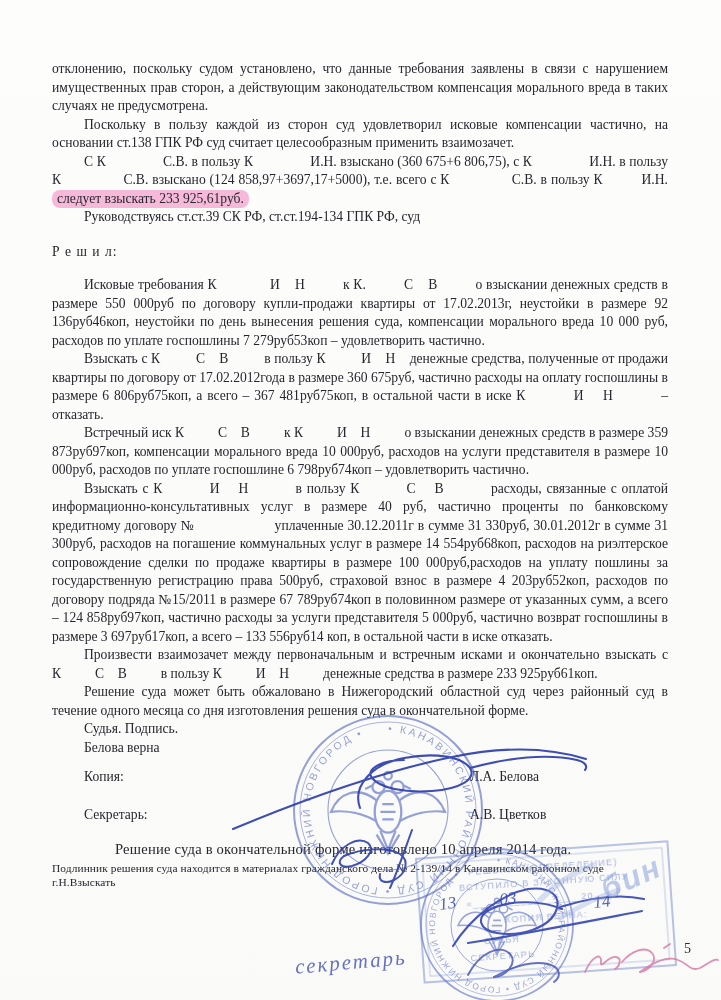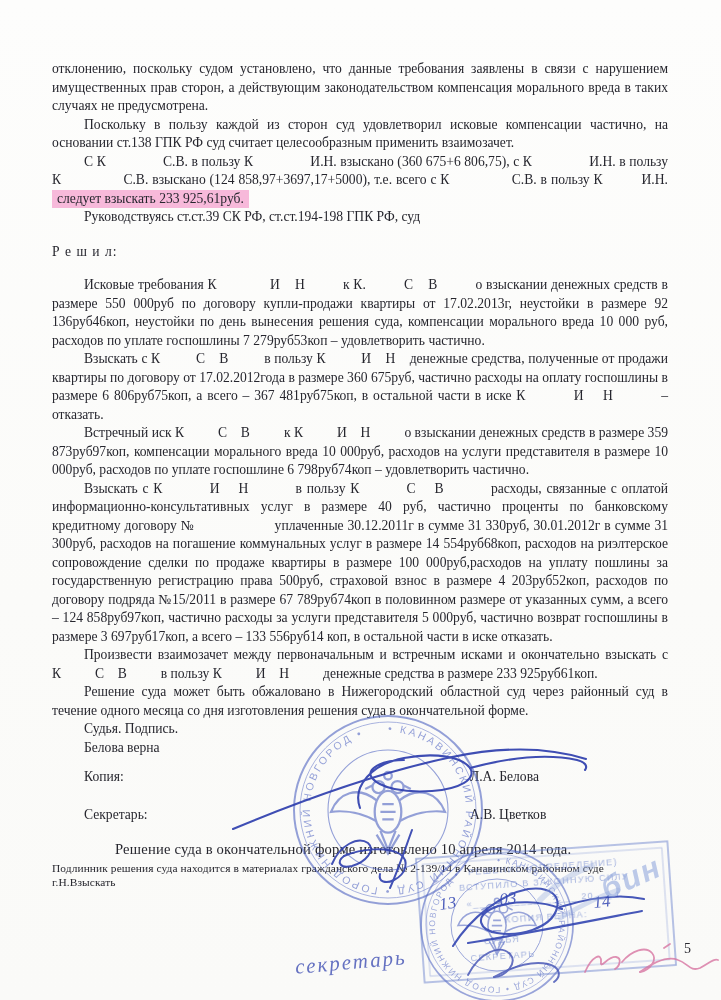--- a/index.html
+++ b/index.html
@@ -17,21 +17,21 @@
     font-size:13.6px;line-height:18.5px;text-align:justify;
   }
   .doc p{margin:0;}
   .indent{text-indent:32px;}
   .heading{
     text-indent:0;margin:16px 0 15px 0 !important;
     letter-spacing:1px;
   }
   .hl{
     background:#f7b9da;
-    border-radius:0;
+    border-radius:8px;
     padding:1px 5px 2px 5px;
     box-decoration-break:clone;
     -webkit-box-decoration-break:clone;
   }
   .plain{text-indent:32px;text-align:left;}
   .sigrow{position:relative;text-align:left;text-indent:32px;height:19px;}
   .sigrow .name{position:absolute;left:418px;top:0;text-indent:0;}
   .row-judge{margin-top:11px !important;}
   .row-secretary{margin-top:19px !important;}
   .final-line{
@@ -62,21 +62,21 @@
 </style>
 </head>
 <body>
 
 <div class="page">
 
   <div class="doc">
     <p>отклонению, поскольку судом установлено, что данные требования заявлены в связи с нарушением имущественных прав сторон, а действующим законодательством компенсация морального вреда в таких случаях не предусмотрена.</p>
     <p class="indent">Поскольку в пользу каждой из сторон суд удовлетворил исковые компенсации частично, на основании ст.138 ГПК РФ суд считает целесообразным применить взаимозачет.</p>
     <p class="indent"><span>С К&nbsp;&nbsp;&nbsp;&nbsp;&nbsp;&nbsp;&nbsp;&nbsp;&nbsp;&nbsp;&nbsp;&nbsp;&nbsp;&nbsp;&nbsp;&nbsp;С.В. в пользу К&nbsp;&nbsp;&nbsp;&nbsp;&nbsp;&nbsp;&nbsp;&nbsp;&nbsp;&nbsp;&nbsp;&nbsp;&nbsp;&nbsp;&nbsp;&nbsp;И.Н. взыскано (360 675+6 806,75), с К&nbsp;&nbsp;&nbsp;&nbsp;&nbsp;&nbsp;&nbsp;&nbsp;&nbsp;&nbsp;&nbsp;&nbsp;&nbsp;&nbsp;&nbsp;&nbsp;И.Н. в пользу К&nbsp;&nbsp;&nbsp;&nbsp;&nbsp;&nbsp;&nbsp;&nbsp;&nbsp;&nbsp;&nbsp;&nbsp;&nbsp;&nbsp;&nbsp;&nbsp;С.В. взыскано (124 858,97+3697,17+5000), т.е. всего с К&nbsp;&nbsp;&nbsp;&nbsp;&nbsp;&nbsp;&nbsp;&nbsp;&nbsp;&nbsp;&nbsp;&nbsp;&nbsp;&nbsp;&nbsp;&nbsp;С.В. в пользу К&nbsp;&nbsp;&nbsp;&nbsp;&nbsp;&nbsp;&nbsp;&nbsp;&nbsp;&nbsp;И.Н. </span><span class="hl">следует взыскать 233 925,61руб.</span></p>
-    <p class="indent">Руководствуясь ст.ст.39 СК РФ, ст.ст.194-198 ГПК РФ, суд</p>
+    <p class="indent">Руководствуясь ст.ст.39 СК РФ, ст.ст.194-134 ГПК РФ, суд</p>
     <p class="heading">Р е ш и л:</p>
     <p class="indent">Исковые требования К&nbsp;&nbsp;&nbsp;&nbsp;&nbsp;&nbsp;&nbsp;&nbsp;&nbsp;&nbsp;&nbsp;&nbsp;&nbsp;&nbsp;И&nbsp;&nbsp;&nbsp;&nbsp;Н&nbsp;&nbsp;&nbsp;&nbsp;&nbsp;&nbsp;&nbsp;&nbsp;&nbsp;&nbsp;к К.&nbsp;&nbsp;&nbsp;&nbsp;&nbsp;&nbsp;&nbsp;&nbsp;&nbsp;&nbsp;С&nbsp;&nbsp;&nbsp;&nbsp;В&nbsp;&nbsp;&nbsp;&nbsp;&nbsp;&nbsp;&nbsp;&nbsp;&nbsp;&nbsp;о взыскании денежных средств в размере 550 000руб по договору купли-продажи квартиры от 17.02.2013г, неустойки в размере 92 136руб46коп, неустойки по день вынесения решения суда, компенсации морального вреда 10 000 руб, расходов по уплате госпошлины 7 279руб53коп – удовлетворить частично.</p>
     <p class="indent">Взыскать с К&nbsp;&nbsp;&nbsp;&nbsp;&nbsp;&nbsp;&nbsp;&nbsp;&nbsp;&nbsp;С&nbsp;&nbsp;&nbsp;&nbsp;В&nbsp;&nbsp;&nbsp;&nbsp;&nbsp;&nbsp;&nbsp;&nbsp;&nbsp;&nbsp;в пользу К&nbsp;&nbsp;&nbsp;&nbsp;&nbsp;&nbsp;&nbsp;&nbsp;&nbsp;&nbsp;И&nbsp;&nbsp;&nbsp;&nbsp;Н&nbsp;&nbsp;&nbsp;&nbsp;денежные средства, полученные от продажи квартиры по договору от 17.02.2012года в размере 360 675руб, частично расходы на оплату госпошлины в размере 6 806руб75коп, а всего – 367 481руб75коп, в остальной части в иске К&nbsp;&nbsp;&nbsp;&nbsp;&nbsp;&nbsp;&nbsp;&nbsp;&nbsp;&nbsp;И&nbsp;&nbsp;&nbsp;&nbsp;Н&nbsp;&nbsp;&nbsp;&nbsp;&nbsp;&nbsp;&nbsp;&nbsp;&nbsp;&nbsp;– отказать.</p>
     <p class="indent">Встречный иск К&nbsp;&nbsp;&nbsp;&nbsp;&nbsp;&nbsp;&nbsp;&nbsp;&nbsp;&nbsp;С&nbsp;&nbsp;&nbsp;&nbsp;В&nbsp;&nbsp;&nbsp;&nbsp;&nbsp;&nbsp;&nbsp;&nbsp;&nbsp;&nbsp;к К&nbsp;&nbsp;&nbsp;&nbsp;&nbsp;&nbsp;&nbsp;&nbsp;&nbsp;&nbsp;И&nbsp;&nbsp;&nbsp;&nbsp;Н&nbsp;&nbsp;&nbsp;&nbsp;&nbsp;&nbsp;&nbsp;&nbsp;&nbsp;&nbsp;о взыскании денежных средств в размере 359 873руб97коп, компенсации морального вреда 10 000руб, расходов на услуги представителя в размере 10 000руб, расходов по уплате госпошлине 6 798руб74коп – удовлетворить частично.</p>
     <p class="indent">Взыскать с К&nbsp;&nbsp;&nbsp;&nbsp;&nbsp;&nbsp;&nbsp;&nbsp;&nbsp;&nbsp;И&nbsp;&nbsp;&nbsp;&nbsp;Н&nbsp;&nbsp;&nbsp;&nbsp;&nbsp;&nbsp;&nbsp;&nbsp;&nbsp;&nbsp;в пользу К&nbsp;&nbsp;&nbsp;&nbsp;&nbsp;&nbsp;&nbsp;&nbsp;&nbsp;&nbsp;С&nbsp;&nbsp;&nbsp;&nbsp;В&nbsp;&nbsp;&nbsp;&nbsp;&nbsp;&nbsp;&nbsp;&nbsp;&nbsp;&nbsp;расходы, связанные с оплатой информационно-консультативных услуг в размере 40 руб, частично проценты по банковскому кредитному договору №&nbsp;&nbsp;&nbsp;&nbsp;&nbsp;&nbsp;&nbsp;&nbsp;&nbsp;&nbsp;&nbsp;&nbsp;&nbsp;&nbsp;&nbsp;&nbsp;&nbsp;&nbsp;&nbsp;&nbsp;уплаченные 30.12.2011г в сумме 31 330руб, 30.01.2012г в сумме 31 300руб, расходов на погашение коммунальных услуг в размере 14 554руб68коп, расходов на риэлтерское сопровождение сделки по продаже квартиры в размере 100 000руб,расходов на уплату пошлины за государственную регистрацию права 500руб, страховой взнос в размере 4 203руб52коп, расходов по договору подряда №15/2011 в размере 67 789руб74коп в половинном размере от указанных сумм, а всего – 124 858руб97коп, частично расходы за услуги представителя 5 000руб, частично возврат госпошлины в размере 3 697руб17коп, а всего – 133 556руб14 коп, в остальной части в иске отказать.</p>
     <p class="indent">Произвести взаимозачет между первоначальным и встречным исками и окончательно взыскать с К&nbsp;&nbsp;&nbsp;&nbsp;&nbsp;&nbsp;&nbsp;&nbsp;&nbsp;&nbsp;С&nbsp;&nbsp;&nbsp;&nbsp;В&nbsp;&nbsp;&nbsp;&nbsp;&nbsp;&nbsp;&nbsp;&nbsp;&nbsp;&nbsp;в пользу К&nbsp;&nbsp;&nbsp;&nbsp;&nbsp;&nbsp;&nbsp;&nbsp;&nbsp;&nbsp;И&nbsp;&nbsp;&nbsp;&nbsp;Н&nbsp;&nbsp;&nbsp;&nbsp;&nbsp;&nbsp;&nbsp;&nbsp;&nbsp;&nbsp;денежные средства в размере 233 925руб61коп.</p>
     <p class="indent">Решение суда может быть обжаловано в Нижегородский областной суд через районный суд в течение одного месяца со дня изготовления решения суда в окончательной форме.</p>
 
     <p class="plain">Судья. Подпись.</p>
     <p class="plain">Белова верна</p>

